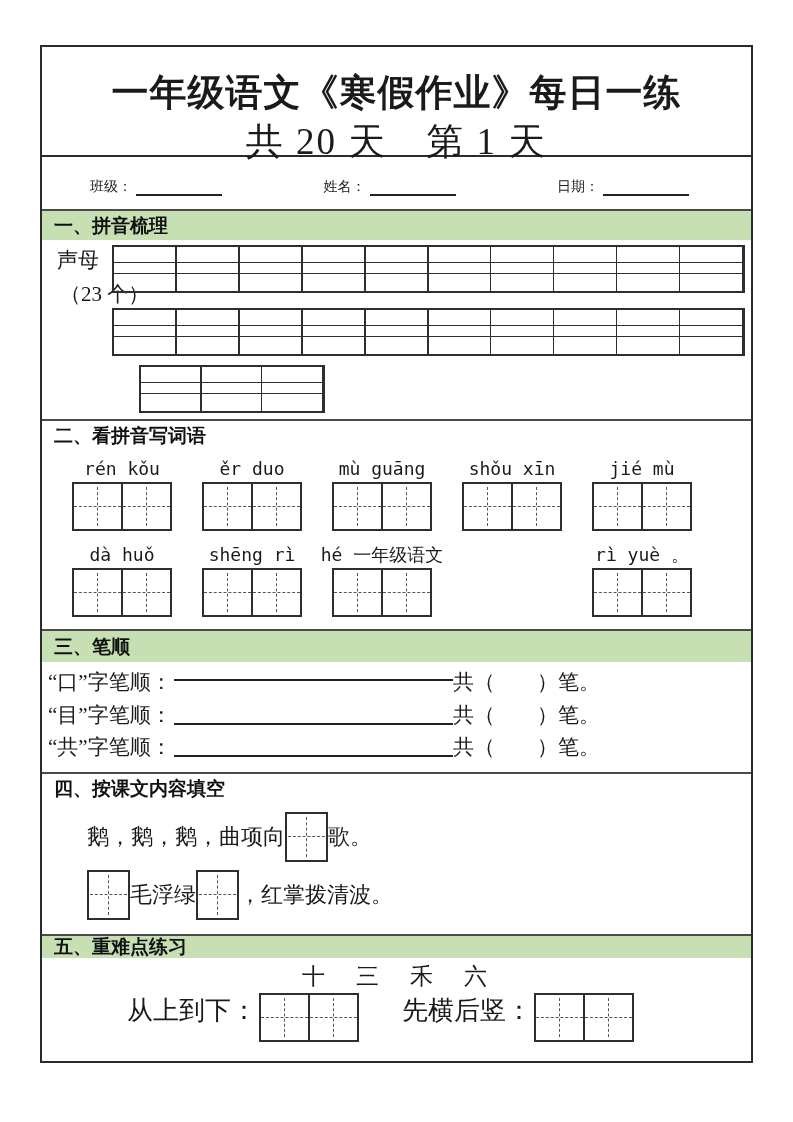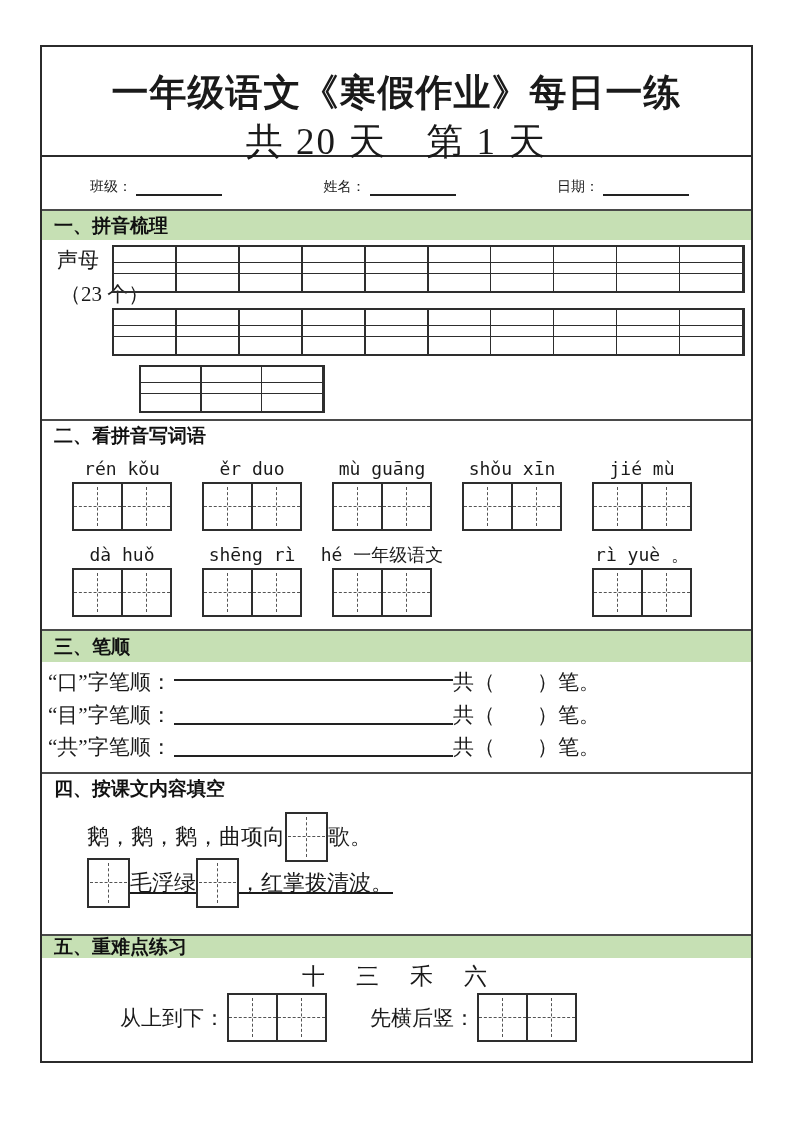--- a/index.html
+++ b/index.html
@@ -63,25 +63,25 @@
 
   
   .stroke-row{display:flex;align-items:flex-end;height:32px;margin:0 151px 0 6px;font-size:21px;}
   .stroke-row:first-child{margin-top:4px;align-items:center;}
   .stroke-prefix,.stroke-suffix{white-space:nowrap;line-height:30px;}
   .stroke-blank{flex:1;border-bottom:2.5px solid #222;margin:0 0 5px 2px;}
 
   
   .fill-line{position:absolute;display:flex;align-items:center;font-size:22px;white-space:nowrap;}
   .fl1{left:45px;top:8px;}
-  .fl2{left:45px;top:54px;text-decoration:underline;}
+  .fl2{left:45px;top:66px;}
 
   
   .chars-line{position:absolute;left:0;right:0;top:3px;text-align:center;font-size:23px;letter-spacing:4px;}
-  .drill-row{position:absolute;left:78px;top:35px;display:flex;align-items:center;font-size:21px;white-space:nowrap;}
+  .drill-row{position:absolute;left:85px;top:35px;display:flex;font-size:26px;white-space:nowrap;}
   .drill-label{margin-right:2px;}
   .drill-gap{width:43px;}
 </style>
 </head>
 <body>
 
 <div class="frame">
 
   <div class="title-block">
     <div class="title-l1">一年级语文《寒假作业》每日一练</div>

